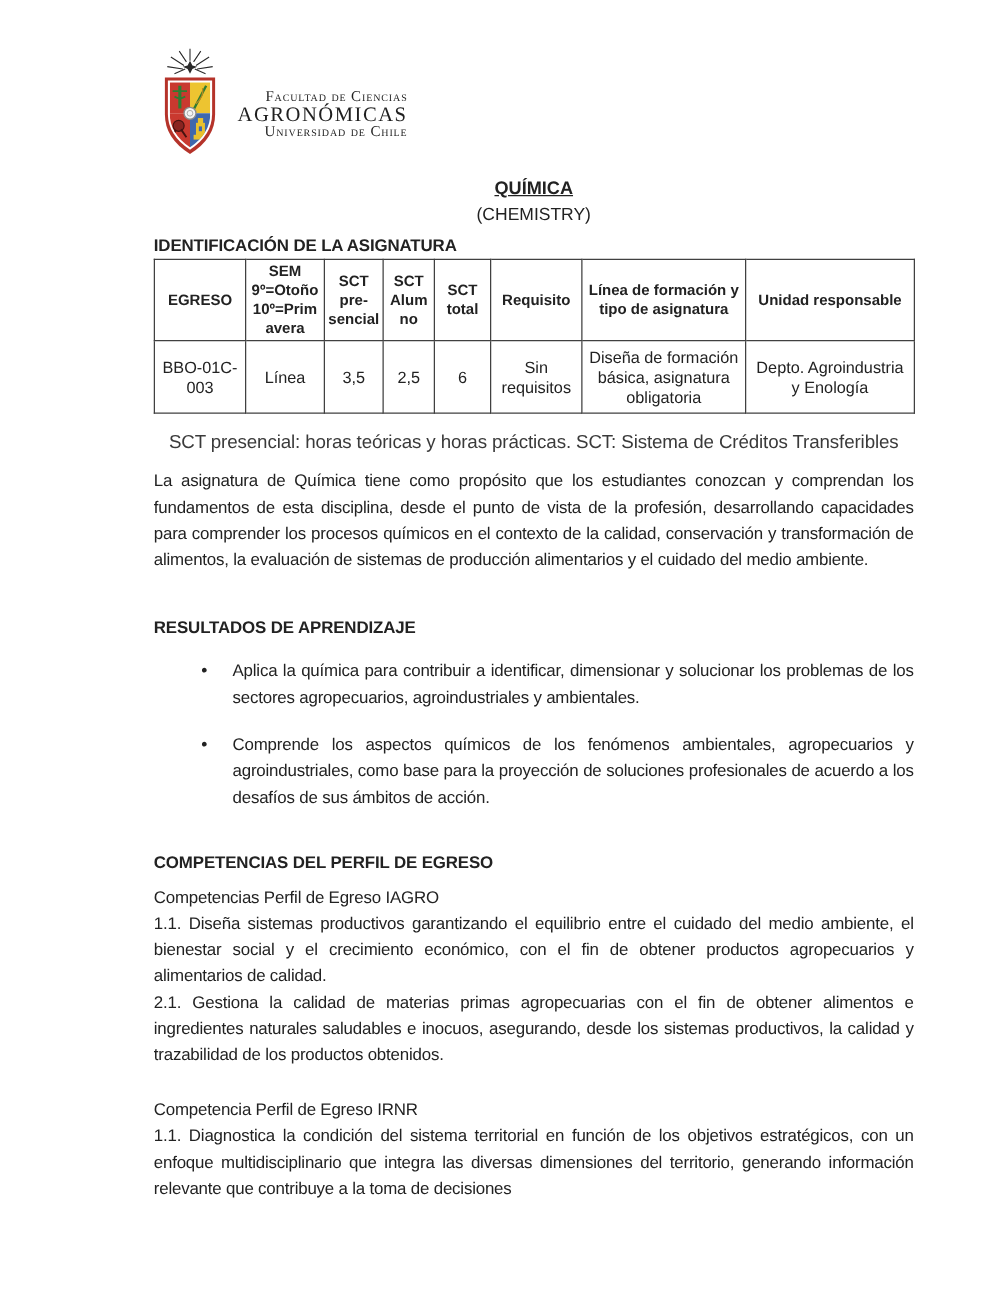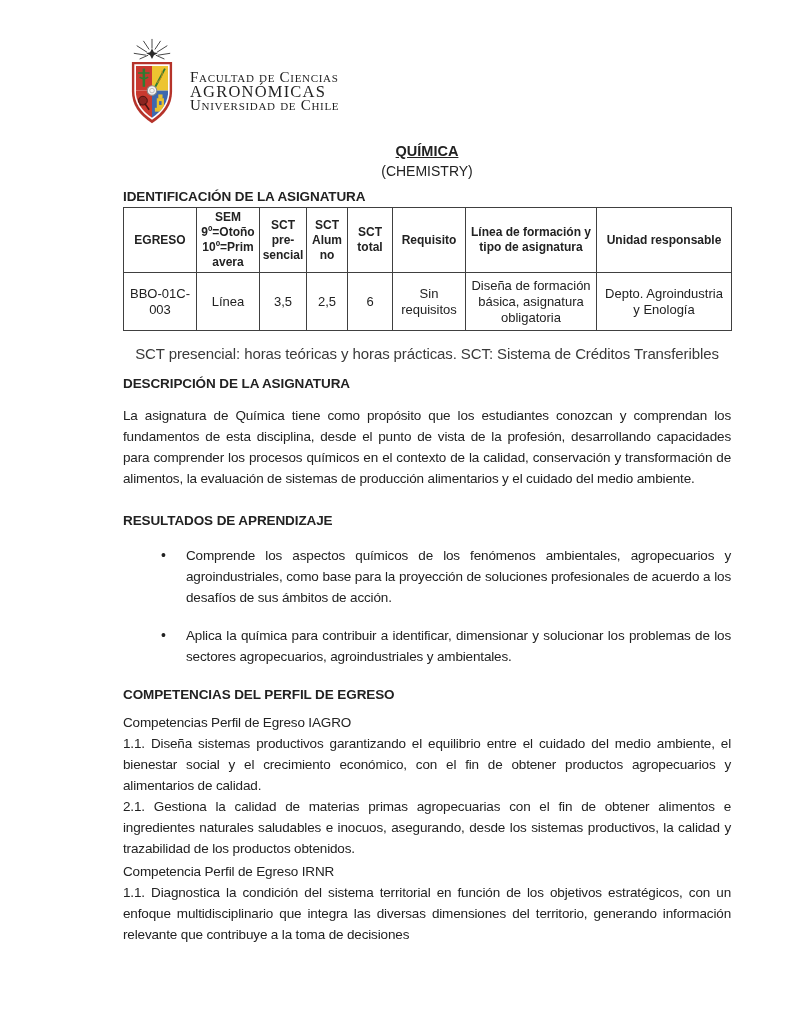--- a/index.html
+++ b/index.html
@@ -10,34 +10,34 @@
     color:#222222;
     overflow:hidden;
   }
   .page { width:800px; height:1035px; padding-top:38px; }
   .content { width:608px; margin-left:123px; }
 
   
   .logo-row { display:flex; align-items:center; gap:9px; height:88px; }
   .crest { width:58px; height:88px; flex:0 0 auto; }
   .logo-text { font-family:"Liberation Serif", serif; color:#1f1f1f; margin-top:18px; }
-  .logo-line-sm { font-variant:small-caps; font-size:15px; line-height:11px; letter-spacing:0.7px; }
+  .logo-line-sm { font-variant:small-caps; font-size:12px; line-height:11px; letter-spacing:0.7px;text-align:right; }
   .logo-line-lg { font-size:16.5px; line-height:17px; letter-spacing:1.2px; }
 
   
   .title-block { text-align:center; margin-top:15px; }
   .title-main { font-size:14.5px; font-weight:bold; line-height:20px;text-decoration:underline; }
   .title-sub  { font-size:14px; line-height:20px; }
 
   
   .sec-heading { font-size:13.5px; font-weight:bold; line-height:15px; letter-spacing:-0.1px; }
   .mt-ident { margin-top:8px; }
   .mt-desc  { margin-top:16px; }
-  .mt-res   { margin-top:24px; }
-  .mt-comp  { margin-top:20px; }
+  .mt-res   { margin-top:36px; }
+  .mt-comp  { margin-top:34px; }
 
   
   .body-text {
     font-size:13.5px; line-height:21px;
     text-align:justify; letter-spacing:-0.15px;
   }
   .para-desc { margin-top:14px; }
 
   
   table.id-table {
@@ -62,21 +62,21 @@
   
   .bullet { position:relative; padding-left:63px; margin-top:17px; }
   .bullet::before {
     content:"\2022";
     position:absolute; left:38px; top:0;
     font-size:14px; line-height:21px; color:#222;
   }
 
   .comp-title { font-size:13.5px; line-height:21px; letter-spacing:-0.15px; margin-top:10px; }
   .comp-item { margin-top:0; }
-  .mt-blankline { margin-top:2px; }
+  .mt-blankline { margin-top:23px; }
 </style>
 </head>
 <body>
 
 <div class="page">
   <div class="content">
 
     <div class="logo-row">
       <svg class="crest" viewBox="0 0 60 92" aria-hidden="true">
 
@@ -159,27 +159,26 @@
           <td>2,5</td>
           <td>6</td>
           <td>Sin requisitos</td>
           <td>Diseña de formación básica, asignatura obligatoria</td>
           <td>Depto. Agroindustria y Enología</td>
         </tr>
       </tbody>
     </table>
     <div class="footnote">SCT presencial: horas teóricas y horas prácticas. SCT: Sistema de Créditos Transferibles</div>
 
-    <div class="sec-heading mt-desc">DESCRIPCIÓN DE LA ASIGNATURA</div>
     <p class="body-text para-desc">La asignatura de Química tiene como propósito que los estudiantes conozcan y comprendan los fundamentos de esta disciplina, desde el punto de vista de la profesión, desarrollando capacidades para comprender los procesos químicos en el contexto de la calidad, conservación y transformación de alimentos, la evaluación de sistemas de producción alimentarios y el cuidado del medio ambiente.</p>
 
     <div class="sec-heading mt-res">RESULTADOS DE APRENDIZAJE</div>
     <div>
+      <p class="body-text bullet">Aplica la química para contribuir a identificar, dimensionar y solucionar los problemas de los sectores agropecuarios, agroindustriales y ambientales.</p>
       <p class="body-text bullet">Comprende los aspectos químicos de los fenómenos ambientales, agropecuarios y agroindustriales, como base para la proyección de soluciones profesionales de acuerdo a los desafíos de sus ámbitos de acción.</p>
-      <p class="body-text bullet">Aplica la química para contribuir a identificar, dimensionar y solucionar los problemas de los sectores agropecuarios, agroindustriales y ambientales.</p>
     </div>
 
     <div class="sec-heading mt-comp">COMPETENCIAS DEL PERFIL DE EGRESO</div>
 
     <p class="comp-title">Competencias Perfil de Egreso IAGRO</p>
     <p class="body-text comp-item">1.1. Diseña sistemas productivos garantizando el equilibrio entre el cuidado del medio ambiente, el bienestar social y el crecimiento económico, con el fin de obtener productos agropecuarios y alimentarios de calidad.</p>
     <p class="body-text comp-item">2.1. Gestiona la calidad de materias primas agropecuarias con el fin de obtener alimentos e ingredientes naturales saludables e inocuos, asegurando, desde los sistemas productivos, la calidad y trazabilidad de los productos obtenidos.</p>
 
     <p class="comp-title mt-blankline">Competencia Perfil de Egreso IRNR</p>
     <p class="body-text comp-item">1.1. Diagnostica la condición del sistema territorial en función de los objetivos estratégicos, con un enfoque multidisciplinario que integra las diversas dimensiones del territorio, generando información relevante que contribuye a la toma de decisiones</p>

